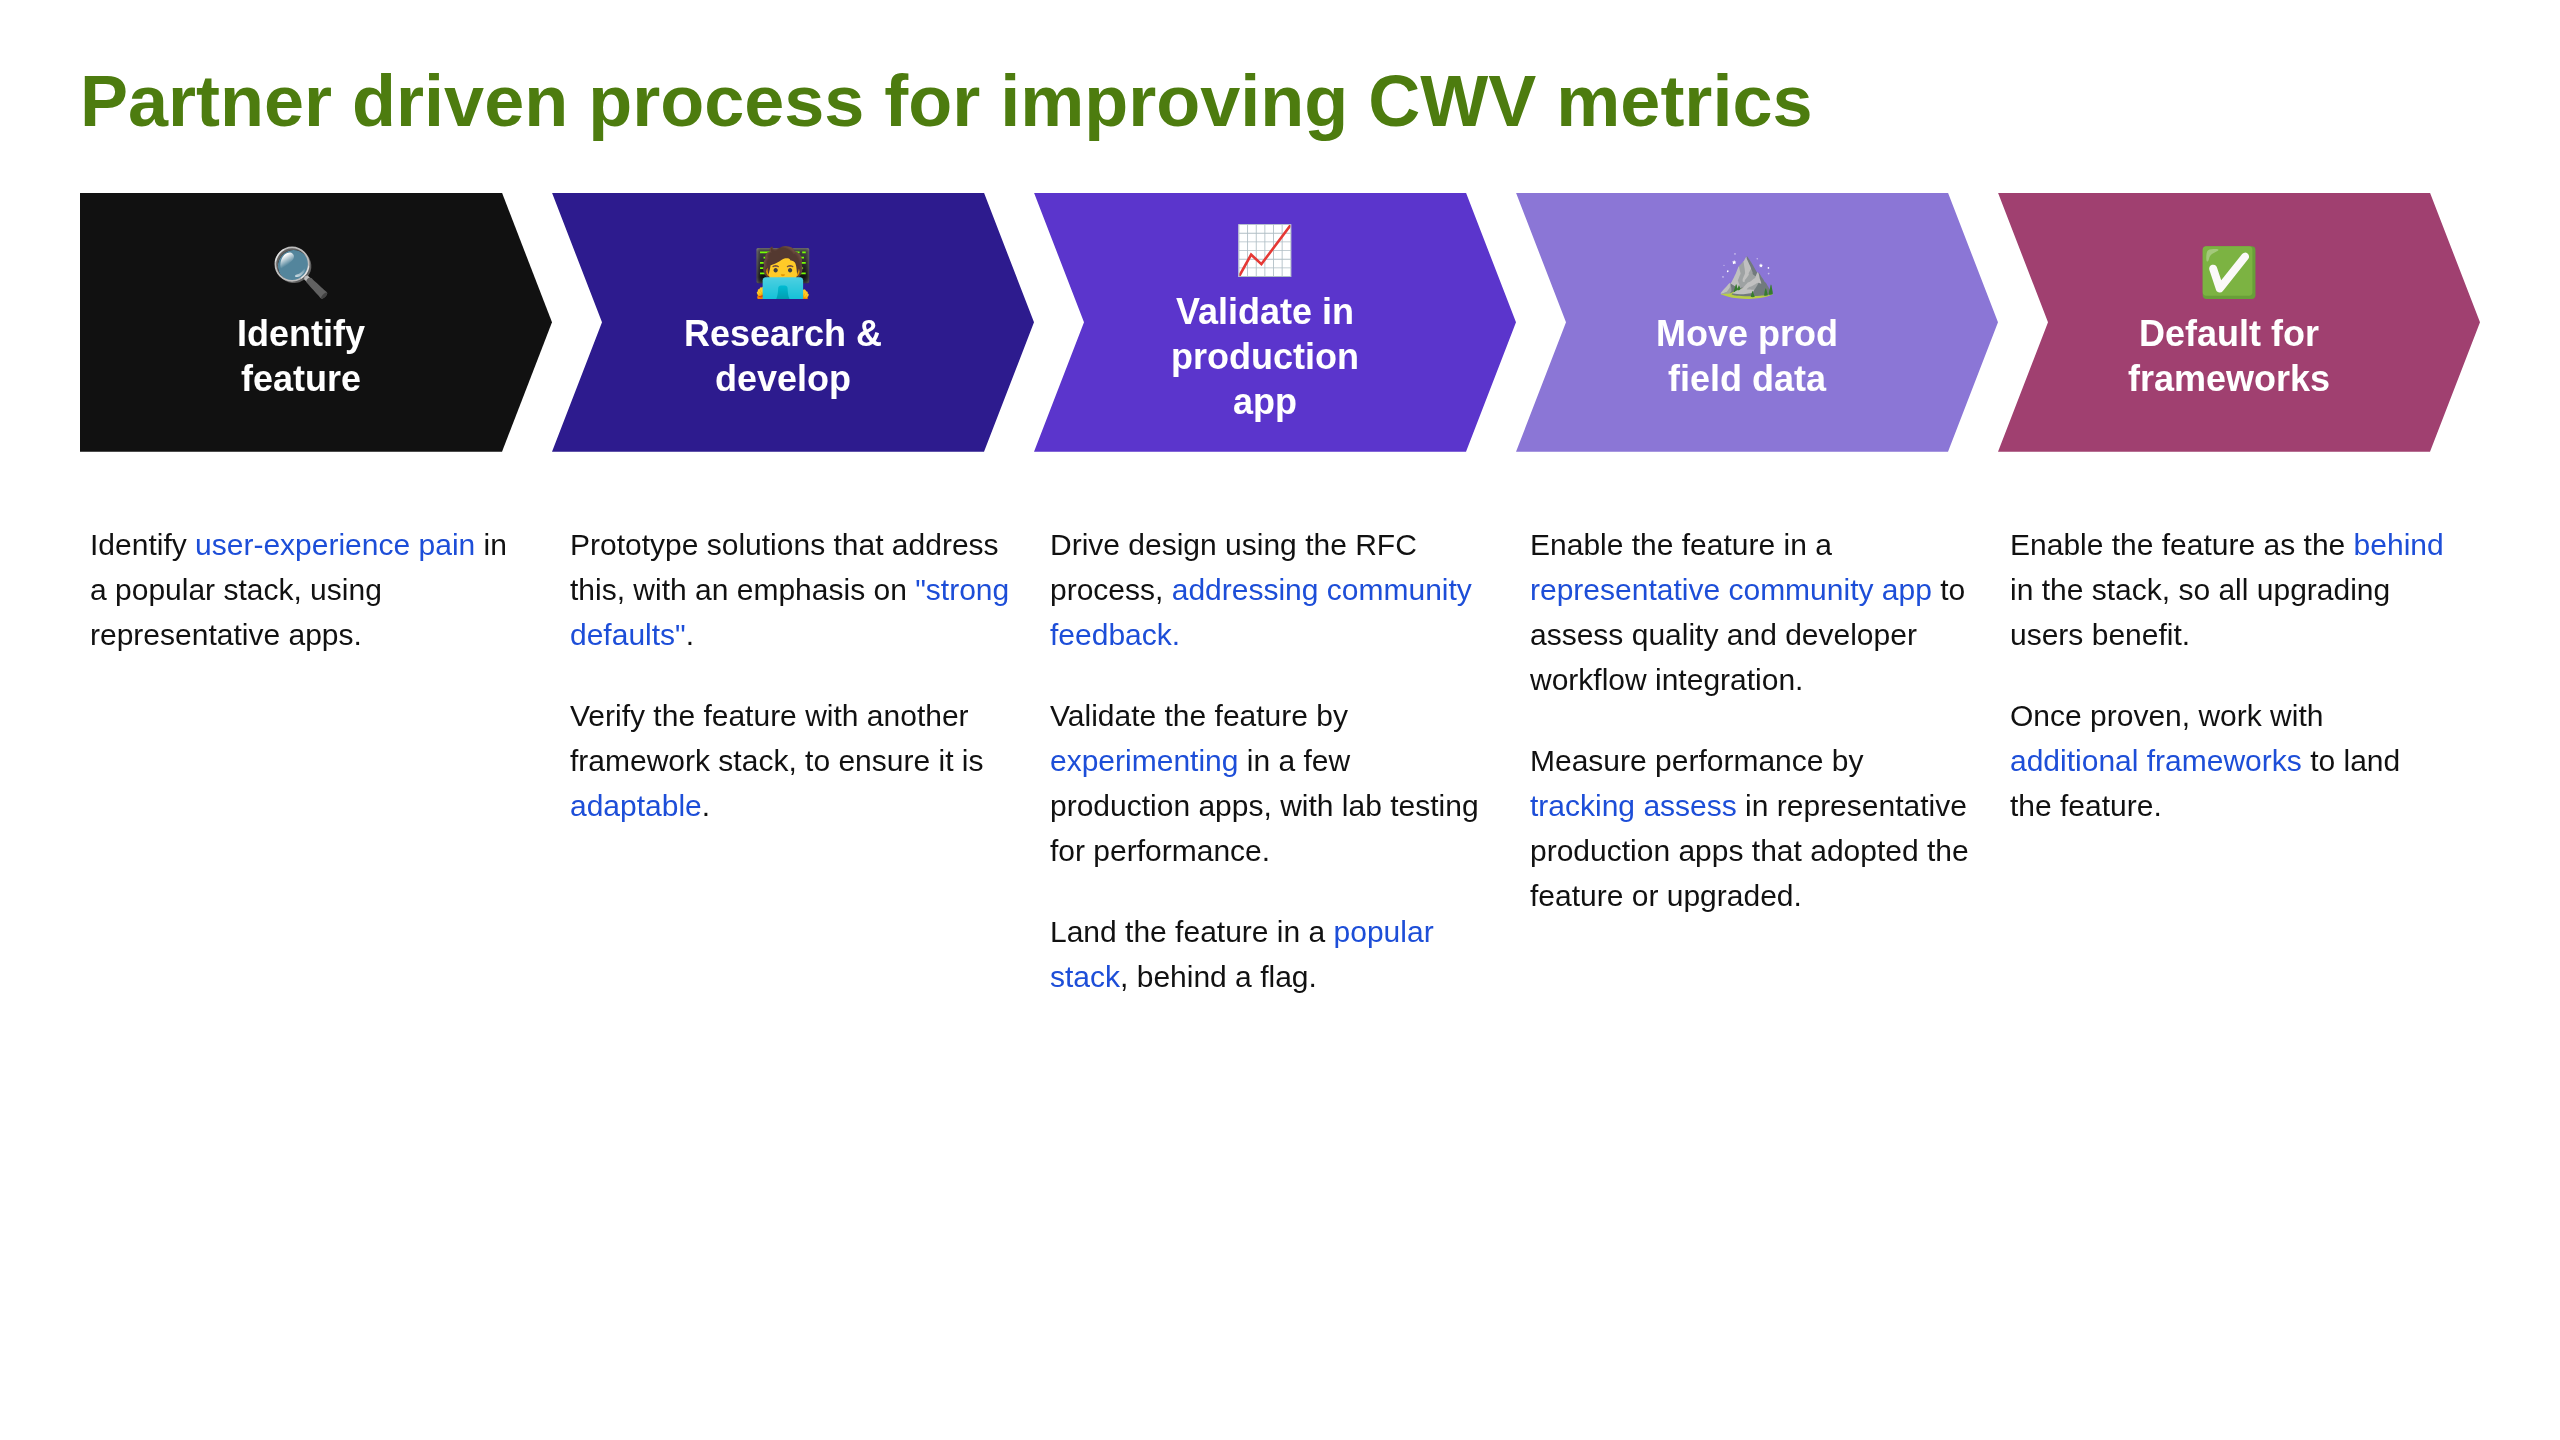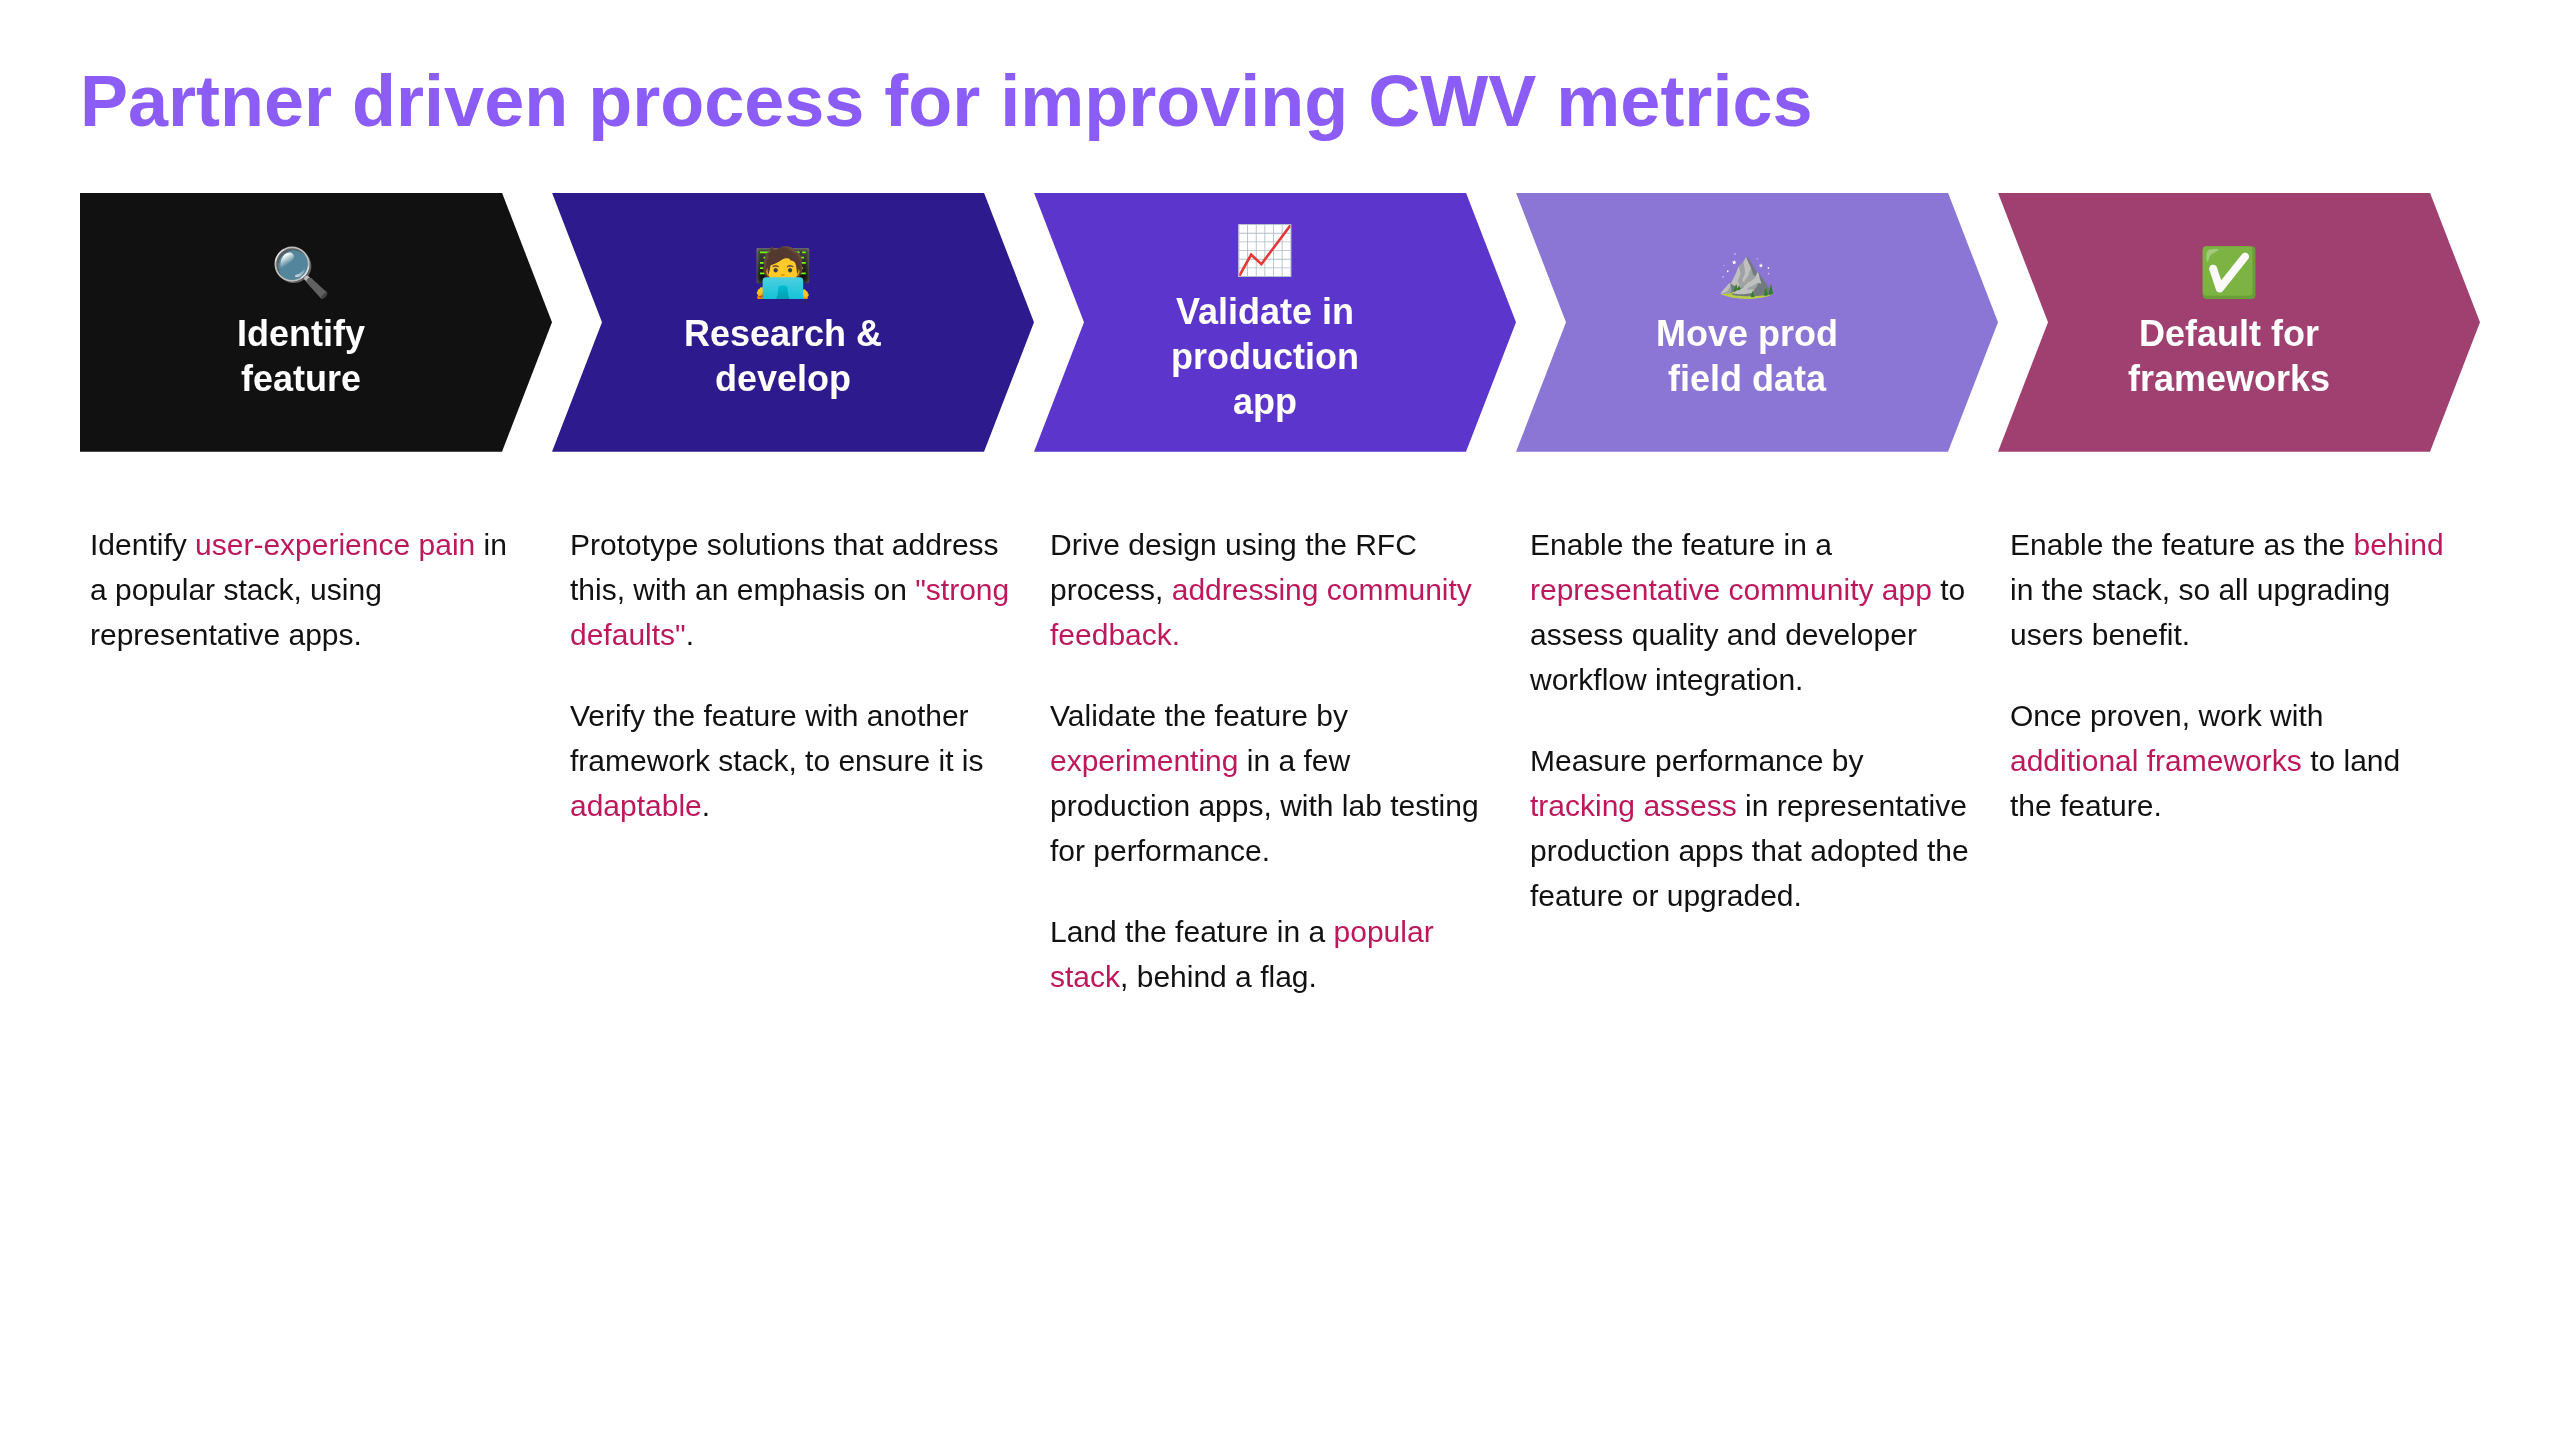--- a/index.html
+++ b/index.html
@@ -8,21 +8,21 @@
       font-family: Arial, sans-serif;
       background: #ffffff;
       width: 2560px;
       min-height: 1440px;
       padding: 60px 80px;
     }
 
     h1 {
       font-size: 72px;
       font-weight: 700;
-      color: #8b5cf6;
+      color: #4d7c0f;
       margin-bottom: 50px;
       line-height: 1.15;
     }
 
     .arrows-row {
       display: flex;
       width: 100%;
       margin-bottom: 60px;
     }
 
@@ -82,21 +82,21 @@
     }
 
     .content-col p {
       margin-bottom: 36px;
     }
 
     .content-col p:last-child {
       margin-bottom: 0;
     }
 
-    .link-purple { color: #be185d; text-decoration: none; }
+    .link-purple { color: #1d4ed8; text-decoration: none; }
   </style>
 </head>
 <body>
 
 <h1>Partner driven process for improving CWV metrics</h1>
 
 <div class="arrows-row">
   <div class="arrow-item arrow-1">
     <span class="arrow-icon">🔍</span>
     <span class="arrow-label">Identify<br>feature</span>

